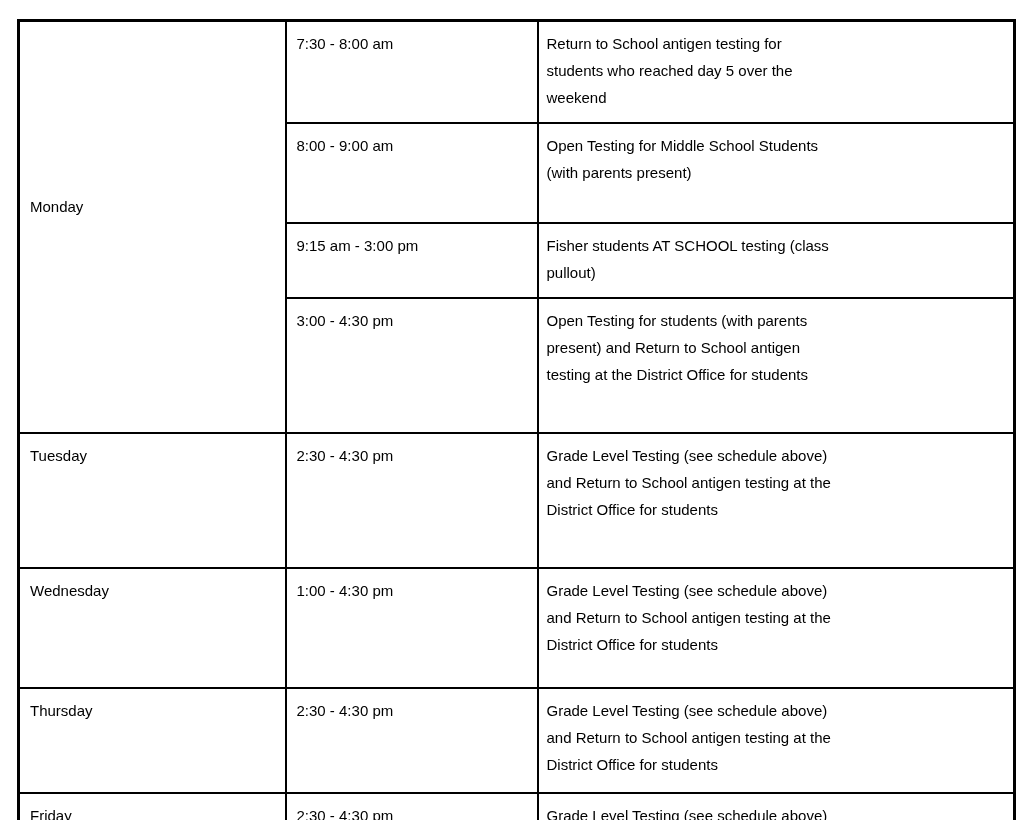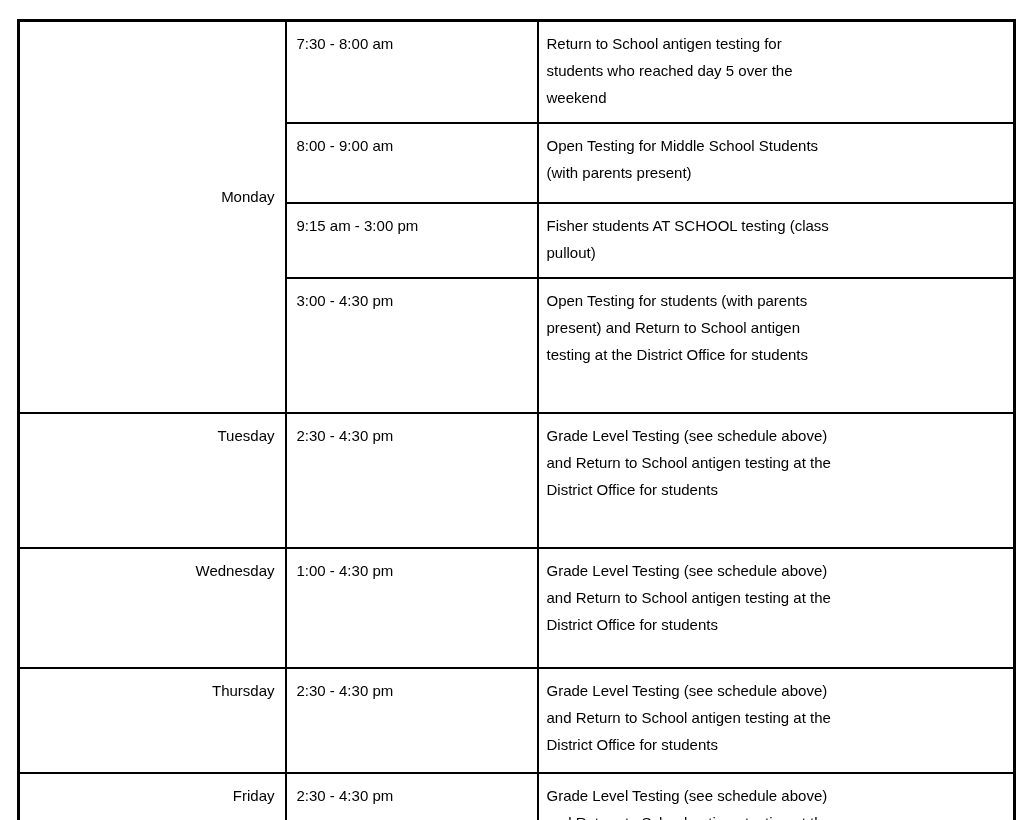--- a/index.html
+++ b/index.html
@@ -26,21 +26,21 @@
     vertical-align: top;
     font-size: 15px;
     line-height: 27px;
     color: #000000;
     padding: 8px 10px;
     white-space: pre-line;
     overflow: hidden;
     box-sizing: border-box;
   }
   td.day {
-    text-align: right;
+    text-align: left;
   }
   td.day-merged {
     vertical-align: middle;
     padding-bottom: 48px;
   }
   td.time {
     padding-left: 10px;
   }
   td.desc {
     padding-left: 8px;
@@ -58,21 +58,21 @@
       <col style="width:477px">
     </colgroup>
     <tbody>
       <tr style="height:102px">
         <td class="day day-merged" rowspan="4">Monday</td>
         <td class="time">7:30 - 8:00 am</td>
         <td class="desc">Return to School antigen testing for
 students who reached day 5 over the
 weekend</td>
       </tr>
-      <tr style="height:80px">
+      <tr style="height:100px">
         <td class="time">8:00 - 9:00 am</td>
         <td class="desc">Open Testing for Middle School Students
 (with parents present)</td>
       </tr>
       <tr style="height:75px">
         <td class="time">9:15 am - 3:00 pm</td>
         <td class="desc">Fisher students AT SCHOOL testing (class
 pullout)</td>
       </tr>
       <tr style="height:135px">

